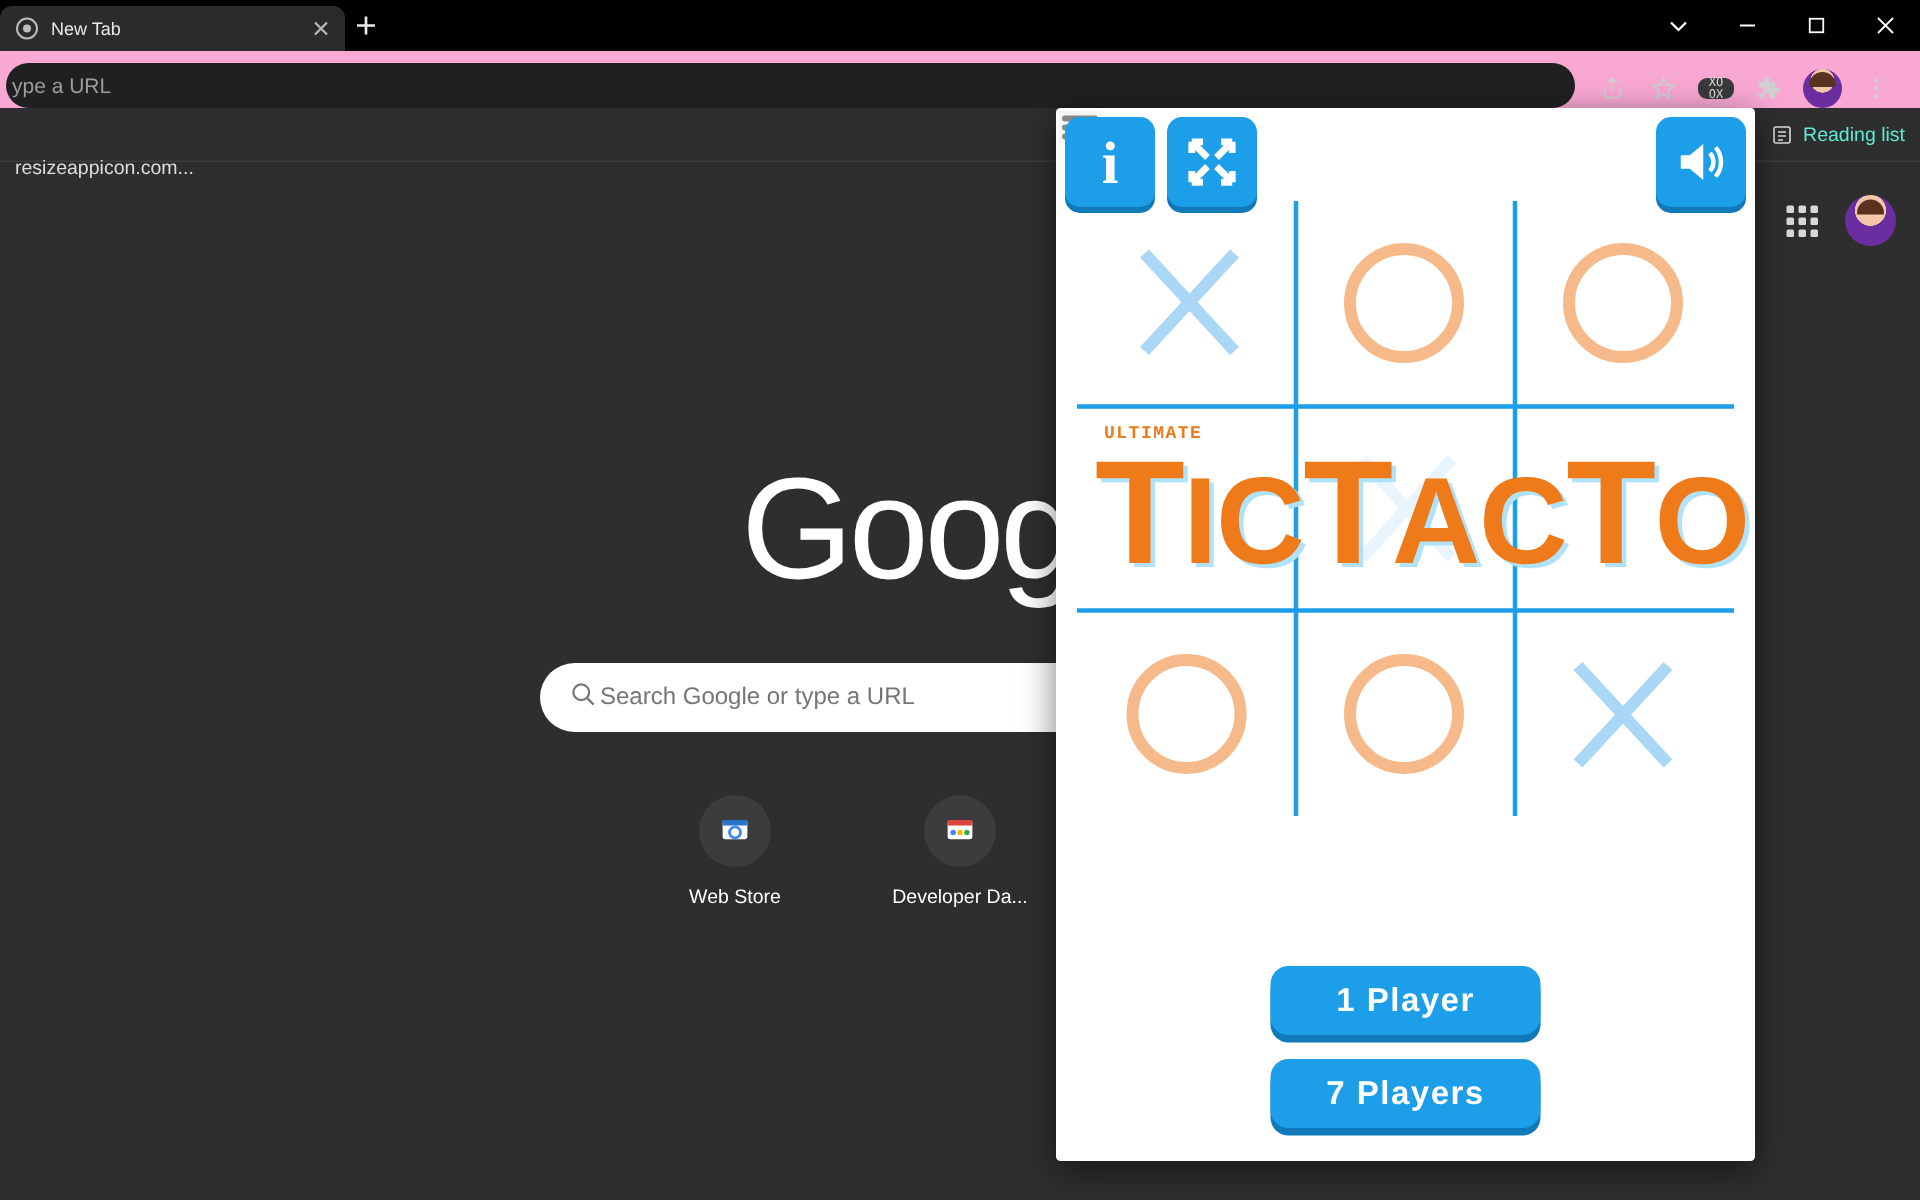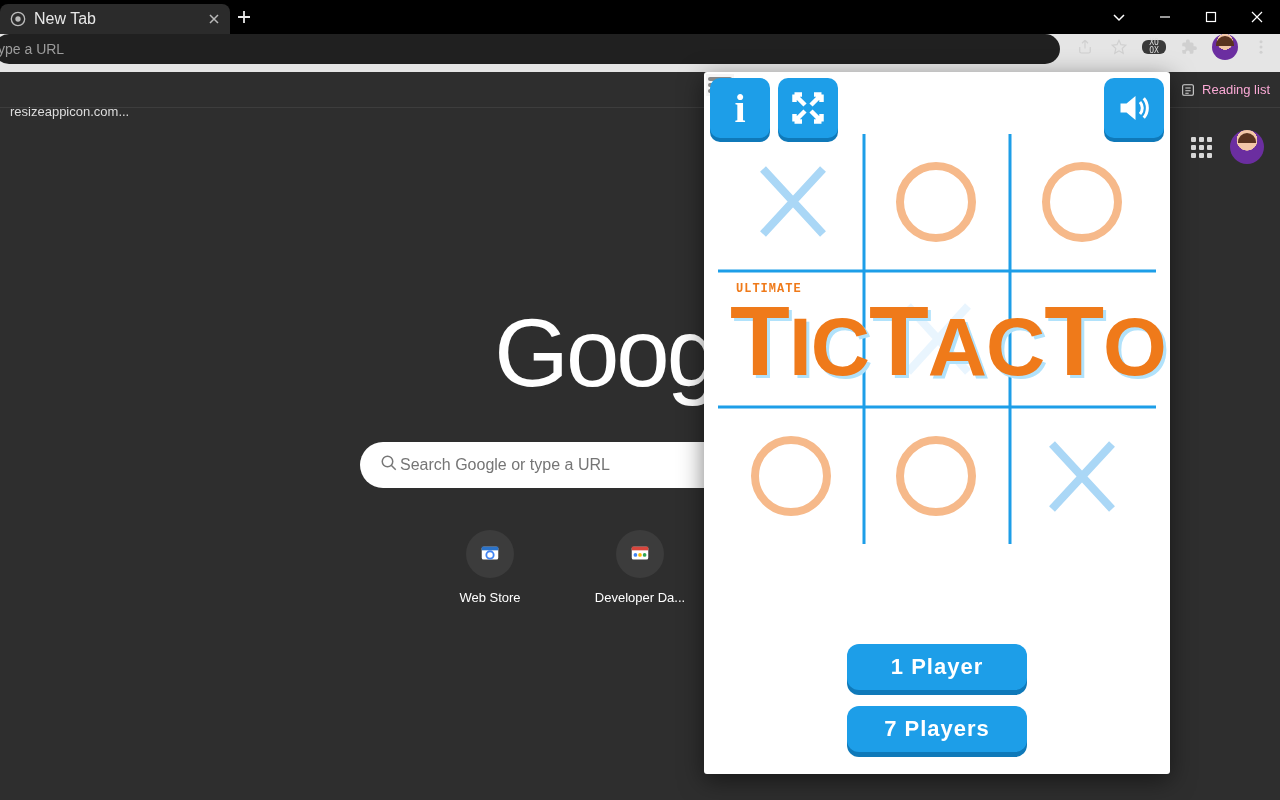--- a/index.html
+++ b/index.html
@@ -22,21 +22,21 @@
 .tab {
   display: flex;
   align-items: center;
   gap: 8px;
   padding: 0 8px 0 10px;
   background: #2b2b2b;
   border-radius: 8px 8px 0 0;
   margin-top: 4px;
   min-width: 230px;
   color: #e8e8e8;
-  font-size: 16px;
+  font-size: 12px;
   position: relative;
 }
 .tab .favicon {
   width: 16px; height: 16px;
   display: inline-flex; align-items: center; justify-content: center;
 }
 .tab .close { margin-left: auto; width: 16px; height: 16px; display:flex; align-items:center; justify-content:center; opacity:.8; cursor:pointer; }
 .newtab-btn {
   width: 28px; display:flex; align-items:center; justify-content:center;
   color:#e8e8e8; cursor:pointer;
@@ -46,24 +46,24 @@
 }
 .win-controls > div {
   width: 46px; display:flex; align-items:center; justify-content:center;
   color:#fff; cursor:pointer;
 }
 .win-controls svg { stroke:#fff; }
 
 
 .toolbar {
   height: 38px;
-  background: #e5e5e5;
+  background: #f9a8d4;
   display:flex;
-  align-items:flex-start;
-  padding: 0 0;
+  align-items:flex-end;
+  padding: 0 10px;
   position: relative;
 }
 .urlbar {
   flex:1;
   height: 30px;
   background: #202020;
   border-radius: 15px;
   color:#9c9c9c;
   font-size: 14px;
   padding-left: 0;
@@ -103,21 +103,21 @@
   font-size: 13px;
   position: relative;
 }
 .bookmark-item { display:flex; align-items:flex-end; gap:6px; cursor:pointer;margin-top:43px; }
 .reading-list {
   position: absolute;
   right: 10px;
   top: 50%;
   transform: translateY(-50%);
   display:flex; align-items:center; gap:6px;
-  color:#f9a8d4; font-size:13px; cursor:pointer;justify-content:center;
+  color:#5eead4; font-size:13px; cursor:pointer;justify-content:center;
 }
 
 
 .ntp {
   position: absolute;
   top: 108px; left:0; right:0; bottom:0;
   display:flex; flex-direction:column; align-items:center;
 }
 .ntp-top-right {
   position:absolute; top: 22px; right: 16px;

